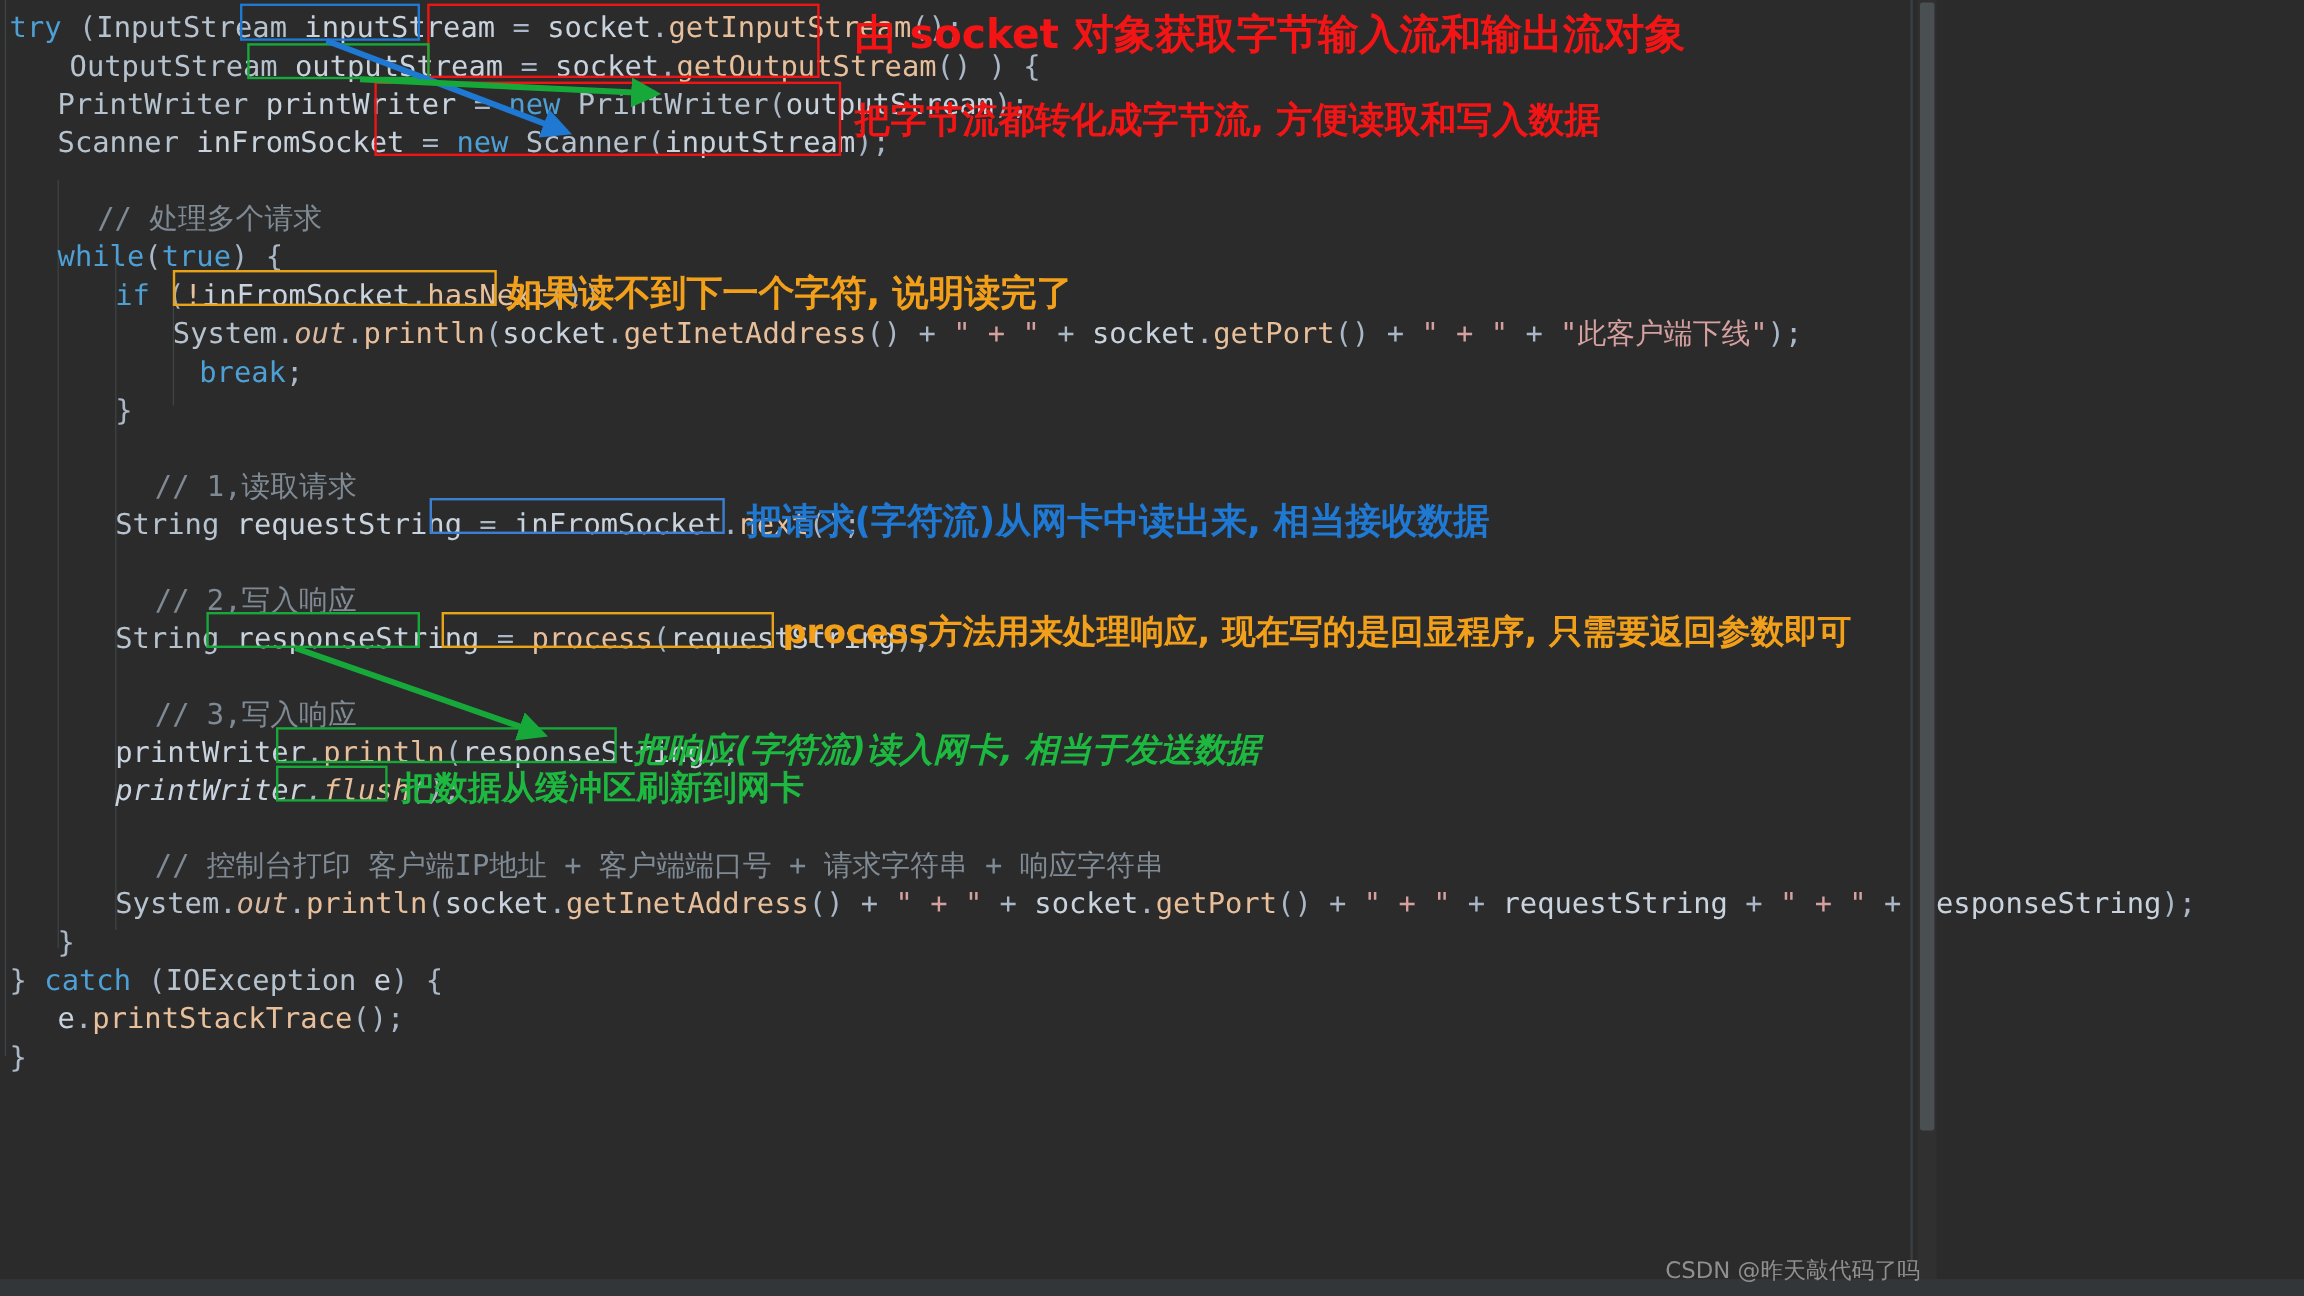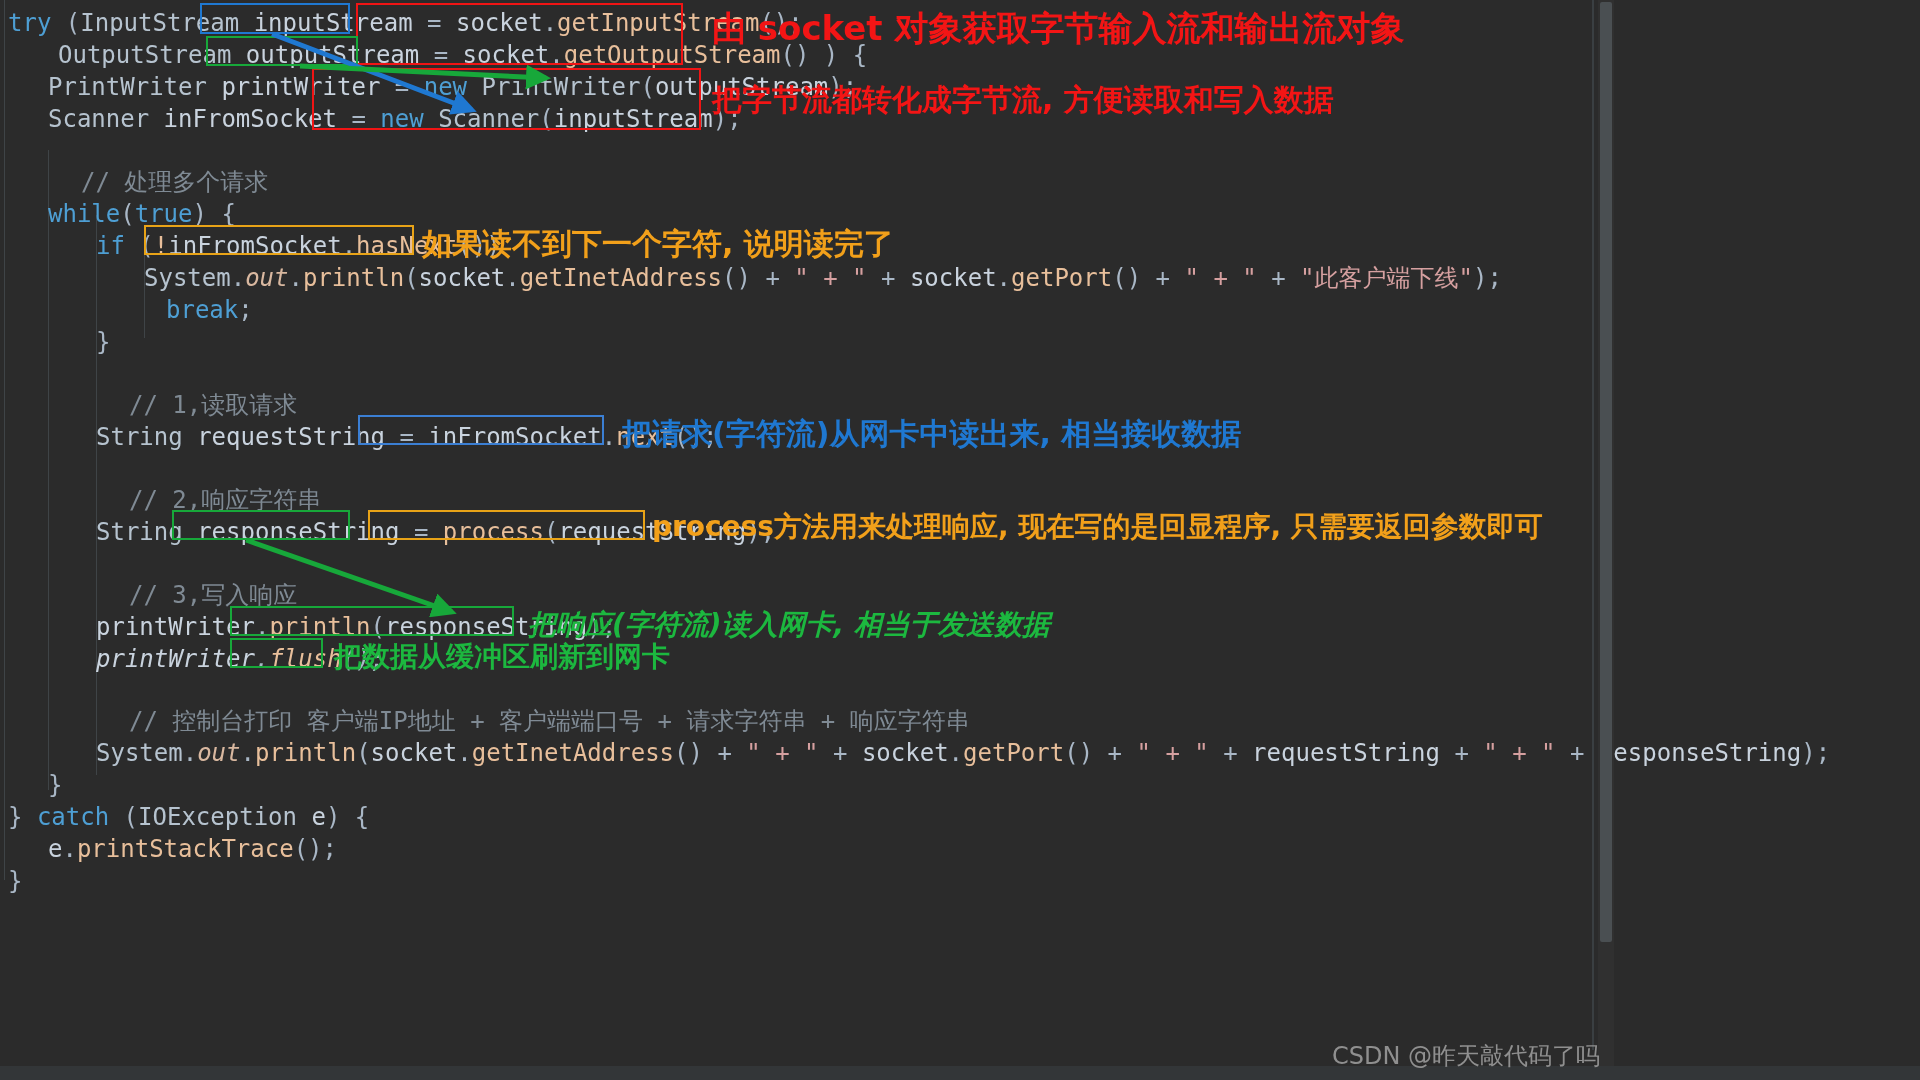--- a/index.html
+++ b/index.html
@@ -53,21 +53,21 @@
     white-space:nowrap;
     font-family:"DejaVu Sans","Liberation Sans",sans-serif;
     font-weight:700;
   }
 
   
   #watermark{
     position:absolute;right:14px;bottom:8px;
     color:#8f8f8f;
     font-family:"DejaVu Sans","Liberation Sans",sans-serif;
-    font-size:24px;
+    font-size:19px;
     white-space:nowrap;
   }
   
   #vscrollbar{
     position:absolute;right:0;top:0;width:16px;height:1080px;
     background:#303030;
   }
   #vscroll-thumb{
     position:absolute;right:2px;top:2px;width:12px;height:940px;
     background:#4a4f52;border-radius:2px;
@@ -98,21 +98,21 @@
       <div class="code-line" style="left: 48px; top: 68px;"><span class="cls">PrintWriter </span><span class="var">printWriter </span><span class="punct">= </span><span class="kw">new </span><span class="cls">PrintWriter</span><span class="punct">(</span><span class="var">outputStream</span><span class="punct">);</span></div>
       <div class="code-line" style="left: 48px; top: 100px;"><span class="cls">Scanner </span><span class="var">inFromSocket </span><span class="punct">= </span><span class="kw">new </span><span class="cls">Scanner</span><span class="punct">(</span><span class="var">inputStream</span><span class="punct">);</span></div>
       <div class="code-line" style="left: 48px; top: 163px;"><span class="cmt">// 处理多个请求</span></div>
       <div class="code-line" style="left: 48px; top: 195px;"><span class="kw">while</span><span class="punct">(</span><span class="kw">true</span><span class="punct">) {</span></div>
       <div class="code-line" style="left: 96px; top: 227px;"><span class="kw">if </span><span class="punct">(</span><span class="mth">!</span><span class="var">inFromSocket</span><span class="punct">.</span><span class="mth">hasNext</span><span class="punct">())</span></div>
       <div class="code-line" style="left: 144px; top: 259px;"><span class="cls">System</span><span class="punct">.</span><span class="field italic">out</span><span class="punct">.</span><span class="mth">println</span><span class="punct">(</span><span class="var">socket</span><span class="punct">.</span><span class="mth">getInetAddress</span><span class="punct">() </span><span class="punct">+ </span><span class="str">" + "</span><span class="punct"> + </span><span class="var">socket</span><span class="punct">.</span><span class="mth">getPort</span><span class="punct">() </span><span class="punct">+ </span><span class="str">" + "</span><span class="punct"> + </span><span class="str">"此客户端下线"</span><span class="punct">);</span></div>
       <div class="code-line" style="left: 144px; top: 291px; margin-left: 22px;"><span class="kw">break</span><span class="punct">;</span></div>
       <div class="code-line" style="left: 96px; top: 323px;"><span class="punct">}</span></div>
       <div class="code-line" style="left: 96px; top: 386px;"><span class="cmt">// 1,读取请求</span></div>
       <div class="code-line" style="left: 96px; top: 418px;"><span class="cls">String </span><span class="var">requestString </span><span class="punct">= </span><span class="var">inFromSocket</span><span class="punct">.</span><span class="mth">next</span><span class="punct">();</span></div>
-      <div class="code-line" style="left: 96px; top: 481px;"><span class="cmt">// 2,响应字符串</span></div>
+      <div class="code-line" style="left: 96px; top: 481px;"><span class="cmt">// 2,写入响应</span></div>
       <div class="code-line" style="left: 96px; top: 513px;"><span class="cls">String </span><span class="var">responseString </span><span class="punct">= </span><span class="mth">process</span><span class="punct">(</span><span class="var">requestString</span><span class="punct">);</span></div>
       <div class="code-line" style="left: 96px; top: 576px;"><span class="cmt">// 3,写入响应</span></div>
       <div class="code-line" style="left: 96px; top: 608px;"><span class="var">printWriter</span><span class="punct">.</span><span class="mth">println</span><span class="punct">(</span><span class="var">responseString</span><span class="punct">);</span></div>
       <div class="code-line" style="left: 96px; top: 640px; font-style: italic;"><span class="var">printWriter</span><span class="punct">.</span><span class="mth">flush</span><span class="punct">();</span></div>
       <div class="code-line" style="left: 96px; top: 702px;"><span class="cmt">// 控制台打印 客户端IP地址 + 客户端端口号 + 请求字符串 + 响应字符串</span></div>
       <div class="code-line" style="left: 96px; top: 734px;"><span class="cls">System</span><span class="punct">.</span><span class="field italic">out</span><span class="punct">.</span><span class="mth">println</span><span class="punct">(</span><span class="var">socket</span><span class="punct">.</span><span class="mth">getInetAddress</span><span class="punct">() </span><span class="punct">+ </span><span class="str">" + "</span><span class="punct"> + </span><span class="var">socket</span><span class="punct">.</span><span class="mth">getPort</span><span class="punct">() </span><span class="punct">+ </span><span class="str">" + "</span><span class="punct"> + </span><span class="var">requestString </span><span class="punct">+ </span><span class="str">" + "</span><span class="punct"> + </span><span class="var">responseString</span><span class="punct">);</span></div>
       <div class="code-line" style="left: 48px; top: 766px;"><span class="punct">}</span></div>
       <div class="code-line" style="left: 8px; top: 798px;"><span class="punct">} </span><span class="kw">catch </span><span class="punct">(</span><span class="cls">IOException </span><span class="var">e</span><span class="punct">) {</span></div>
       <div class="code-line" style="left: 48px; top: 830px;"><span class="var">e</span><span class="punct">.</span><span class="mth">printStackTrace</span><span class="punct">();</span></div>
       <div class="code-line" style="left: 8px; top: 862px;"><span class="punct">}</span></div>

